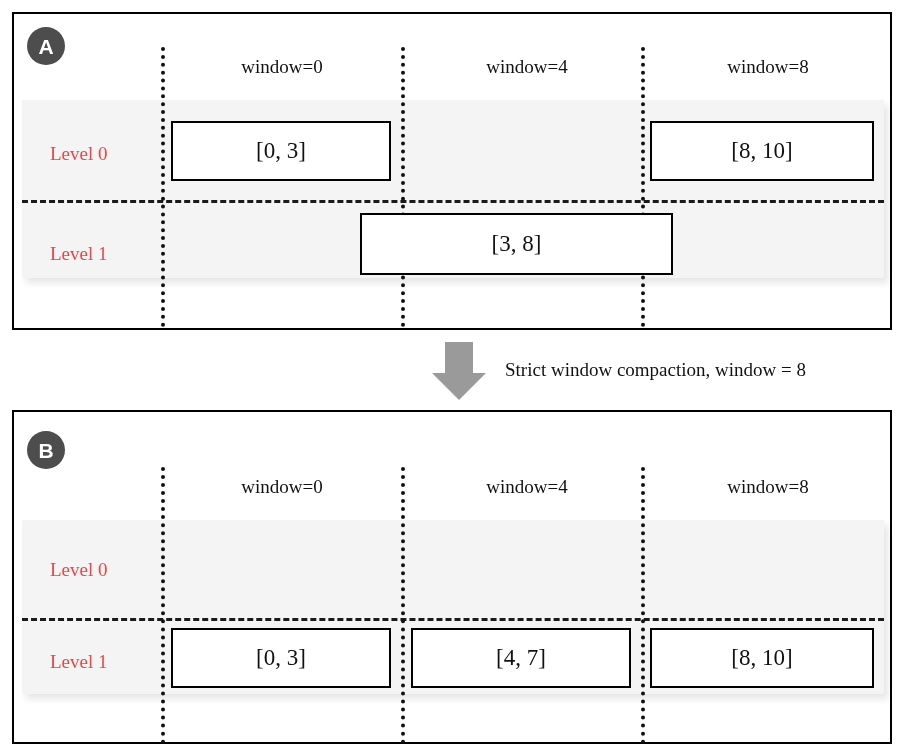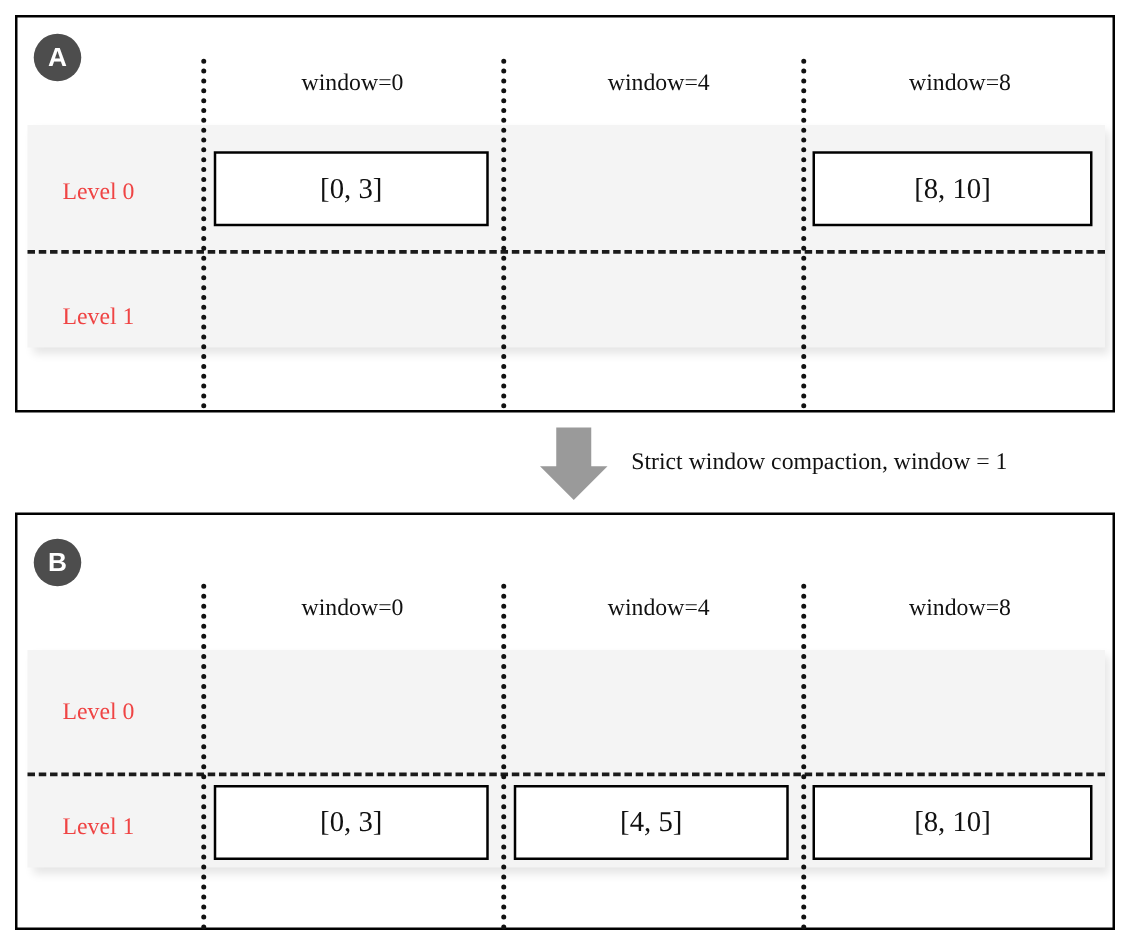--- a/index.html
+++ b/index.html
@@ -149,28 +149,29 @@
   <div class="level-label" style="left:36px; top:229px;">Level 1</div>
 
   <div class="level-divider" style="left:8px; top:186px; width:862px;"></div>
 
   <div class="window-line" style="left:147px; top:33px; height:280px;"></div>
   <div class="window-line" style="left:387px; top:33px; height:280px;"></div>
   <div class="window-line" style="left:627px; top:33px; height:280px;"></div>
 
   <div class="interval-box" style="left:157px; top:107px; width:220px; height:60px;">[0, 3]</div>
   <div class="interval-box" style="left:636px; top:107px; width:224px; height:60px;">[8, 10]</div>
+  <div class="interval-box" style="left:346px; top:199px; width:313px; height:62px;">[3, 8]</div>
 
 </div>
 
 <div id="transition">
   <svg class="arrow-down" viewBox="0 0 62 62" xmlns="http://www.w3.org/2000/svg">
     <polygon points="17,2 45,2 45,33 58,33 31,60 4,33 17,33" fill="#9a9a9a"></polygon>
   </svg>
-  <div class="arrow-caption">Strict window compaction, window = 1</div>
+  <div class="arrow-caption">Strict window compaction, window = 8</div>
 </div>
 
 <div class="panel" id="panel-b">
 
   <div class="badge">B</div>
 
   <div class="grid-shade" style="left:8px; top:108px; width:862px; height:174px;"></div>
 
   <div class="col-headers">
     <div class="col-header" style="left:148px; top:64px; width:240px;">window=0</div>
@@ -181,16 +182,16 @@
   <div class="level-label" style="left:36px; top:147px;">Level 0</div>
   <div class="level-label" style="left:36px; top:239px;">Level 1</div>
 
   <div class="level-divider" style="left:8px; top:206px; width:862px;"></div>
 
   <div class="window-line" style="left:147px; top:55px; height:277px;"></div>
   <div class="window-line" style="left:387px; top:55px; height:277px;"></div>
   <div class="window-line" style="left:627px; top:55px; height:277px;"></div>
 
   <div class="interval-box" style="left:157px; top:216px; width:220px; height:60px;">[0, 3]</div>
-  <div class="interval-box" style="left:397px; top:216px; width:220px; height:60px;">[4, 5]</div>
+  <div class="interval-box" style="left:397px; top:216px; width:220px; height:60px;">[4, 7]</div>
   <div class="interval-box" style="left:636px; top:216px; width:224px; height:60px;">[8, 10]</div>
 
 </div>
 
 </body></html>

